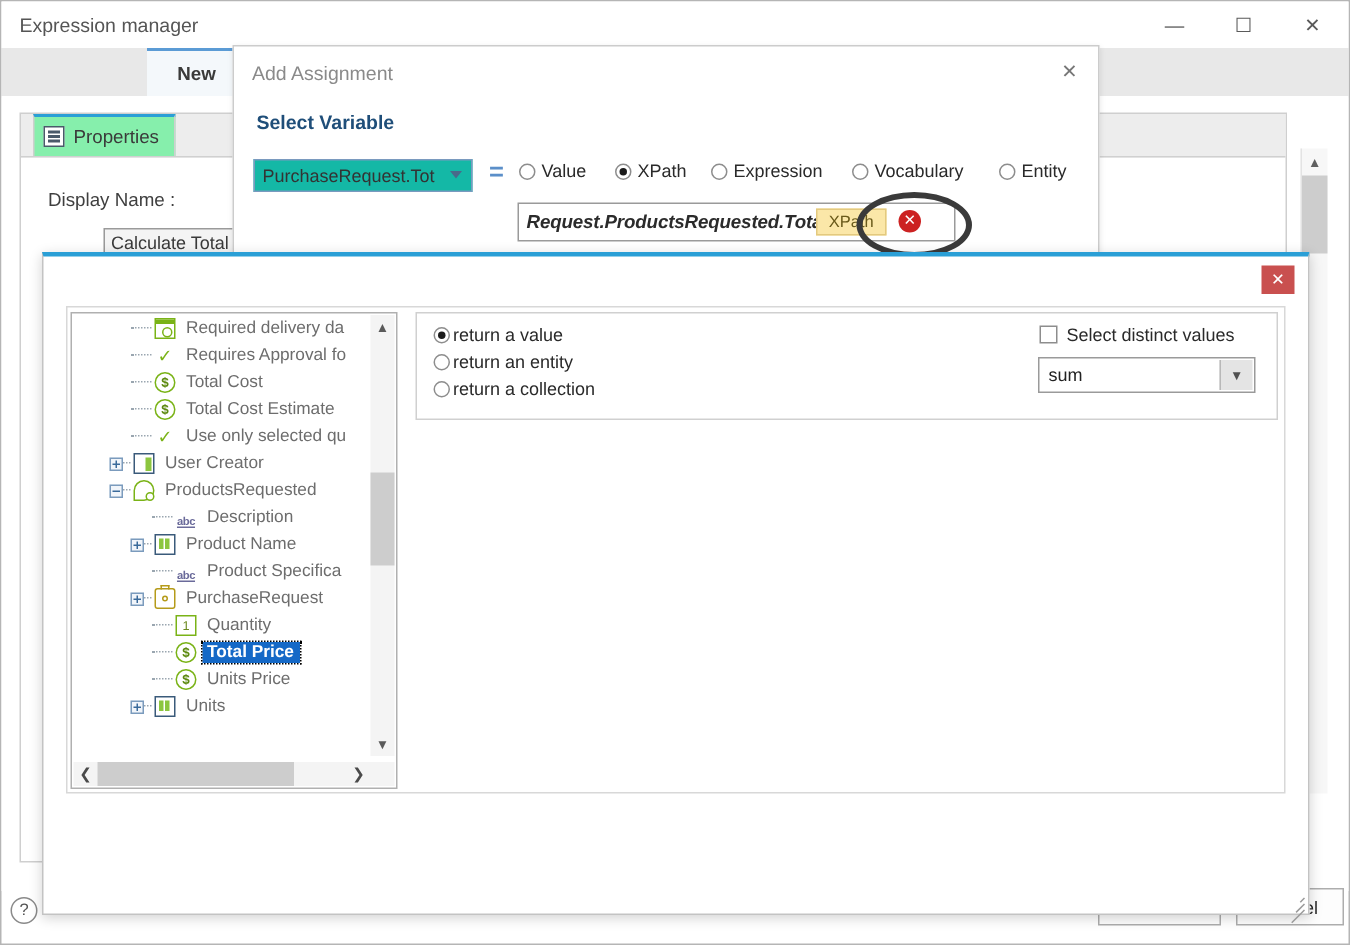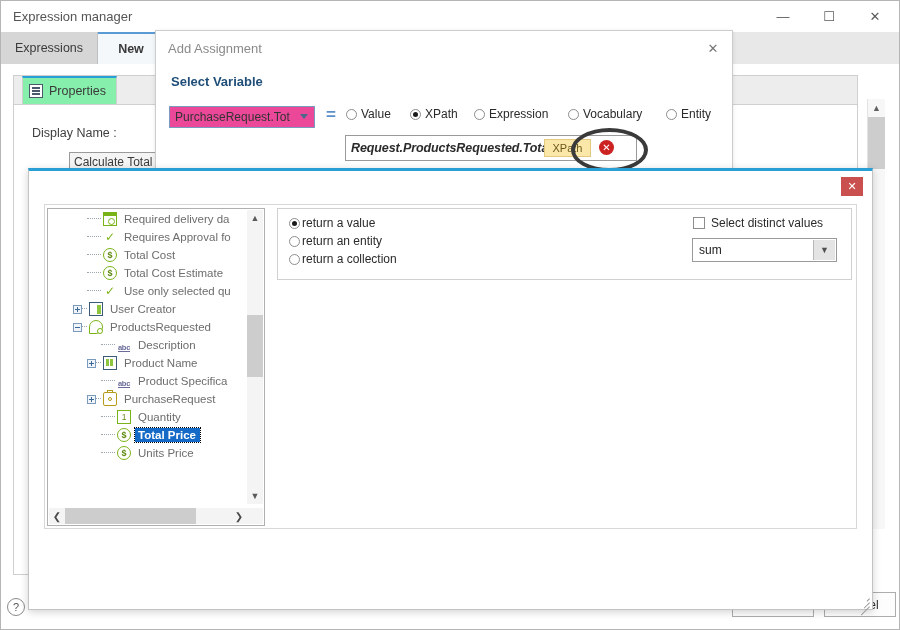--- a/index.html
+++ b/index.html
@@ -44,21 +44,21 @@
 
   #main-ok{position:absolute;left:731px;top:591px;width:82px;height:25px;border:1px solid #adadad;background:#fdfdfd;font-size:12px;color:#2a2a2a;display:flex;align-items:center;justify-content:center;box-sizing:border-box;}
   #main-cancel{position:absolute;left:823px;top:591px;width:72px;height:25px;border:1px solid #adadad;background:#fdfdfd;font-size:12px;color:#2a2a2a;display:flex;align-items:center;justify-content:center;box-sizing:border-box;}
   #main-help{position:absolute;left:6px;top:597px;width:16px;height:16px;border:1px solid #8a8a8a;border-radius:50%;font-size:11px;color:#555;display:flex;align-items:center;justify-content:center;}
 
   
   #assign-dialog{position:absolute;left:155px;top:30px;width:578px;height:141px;background:#ffffff;border:1px solid #cccccc;box-shadow:0 1px 4px rgba(0,0,0,.10);box-sizing:border-box;}
   #assign-title{position:absolute;left:12px;top:10px;font-size:13px;color:#8a8a8a;}
   #assign-close{position:absolute;right:8px;top:7px;width:22px;height:20px;display:flex;align-items:center;justify-content:center;color:#777;font-size:13px;}
   #select-variable-label{position:absolute;left:15px;top:43px;font-size:13px;font-weight:bold;color:#1f4e79;}
-  #var-select{position:absolute;left:13px;top:75px;width:146px;height:22px;border:1px solid #7a9abf;background:#ec4899;box-sizing:border-box;display:flex;align-items:center;padding-left:5px;font-size:12px;color:#333;}
+  #var-select{position:absolute;left:13px;top:75px;width:146px;height:22px;border:1px solid #7a9abf;background:#14b8a6;box-sizing:border-box;display:flex;align-items:center;padding-left:5px;font-size:12px;color:#333;}
   #var-select-arrow{position:absolute;right:6px;top:7px;width:0;height:0;border-left:4px solid transparent;border-right:4px solid transparent;border-top:5px solid #4a6a8a;}
   #equals-sign{position:absolute;left:170px;top:74px;font-size:17px;font-weight:bold;color:#5b8fc9;}
 
   .radio-row{position:absolute;left:190px;top:76px;width:370px;height:18px;}
   .radio-item{position:absolute;top:0;display:flex;align-items:center;gap:4px;font-size:12px;color:#2a2a2a;}
   .rb{width:11px;height:11px;border:1px solid #8d8d8d;border-radius:50%;background:#fff;box-sizing:border-box;position:relative;display:inline-block;}
   .rb.on:after{content:"";position:absolute;left:2px;top:2px;width:5px;height:5px;border-radius:50%;background:#1a1a1a;}
 
   #xpath-field{position:absolute;left:189px;top:104px;width:292px;height:26px;border:1px solid #9a9a9a;background:#ffffff;box-sizing:border-box;}
   #xpath-field-text{position:absolute;left:5px;top:5px;font-size:12.5px;font-style:italic;font-weight:bold;color:#2b2b2b;white-space:nowrap;letter-spacing:-.1px;}
@@ -130,21 +130,20 @@
 <div id="main-window">
 
   <div id="main-titlebar">
     <div id="main-title">Expression manager</div>
     <div class="wbtn" id="btn-min">—</div>
     <div class="wbtn" id="btn-max">☐</div>
     <div class="wbtn" id="btn-close">✕</div>
   </div>
 
   <div id="tabstrip">
-    <div class="tab" id="tab-expressions">Expressions</div>
     <div class="tab" id="tab-new">New</div>
     <div class="tab" id="tab-rest"></div>
   </div>
 
   <div id="main-content">
     <div id="props-box">
       <div id="props-tabbar">
         <div id="props-tab">
           <span class="sheet-icon"></span>
           <span id="props-tab-label">Properties</span>
@@ -297,20 +296,27 @@
             <span class="spacer" style="width: 52px;"></span>
             <span class="dots" style="width: 14px;"></span>
             <span class="ic ic-money">$</span>
             <span class="tlabel sel">Total Price</span>
           </div>
           <div class="tnode">
             <span class="spacer" style="width: 52px;"></span>
             <span class="dots" style="width: 14px;"></span>
             <span class="ic ic-money">$</span>
             <span class="tlabel">Units Price</span>
+          </div>
+          <div class="tnode">
+            <span class="spacer" style="width: 38px;"></span>
+            <span class="exp plus"></span>
+            <span class="dots" style="width: 5px;"></span>
+            <span class="ic ic-enum"></span>
+            <span class="tlabel">Units</span>
           </div>
         </div>
 
       <div id="tree-vscroll">
         <div id="tree-vs-up">▲</div>
         <div id="tree-vs-thumb"></div>
         <div id="tree-vs-down">▼</div>
       </div>
       <div id="tree-hscroll">
         <div id="tree-hs-left">❮</div>

